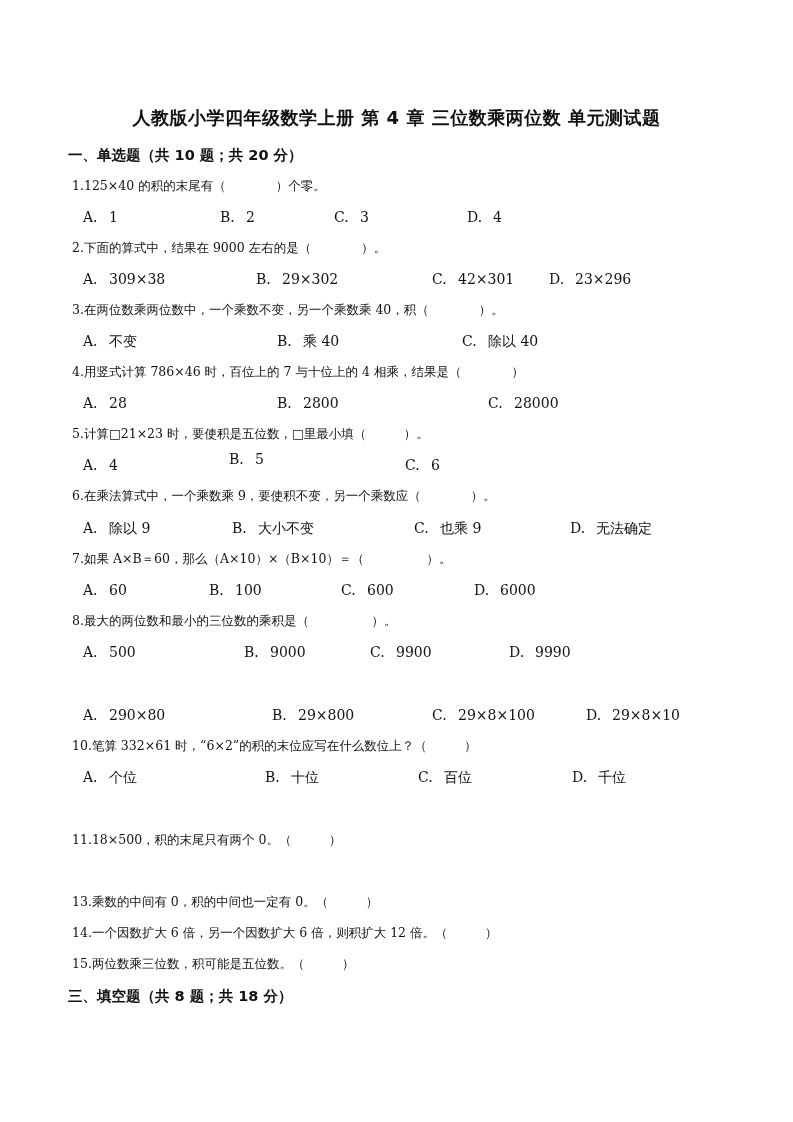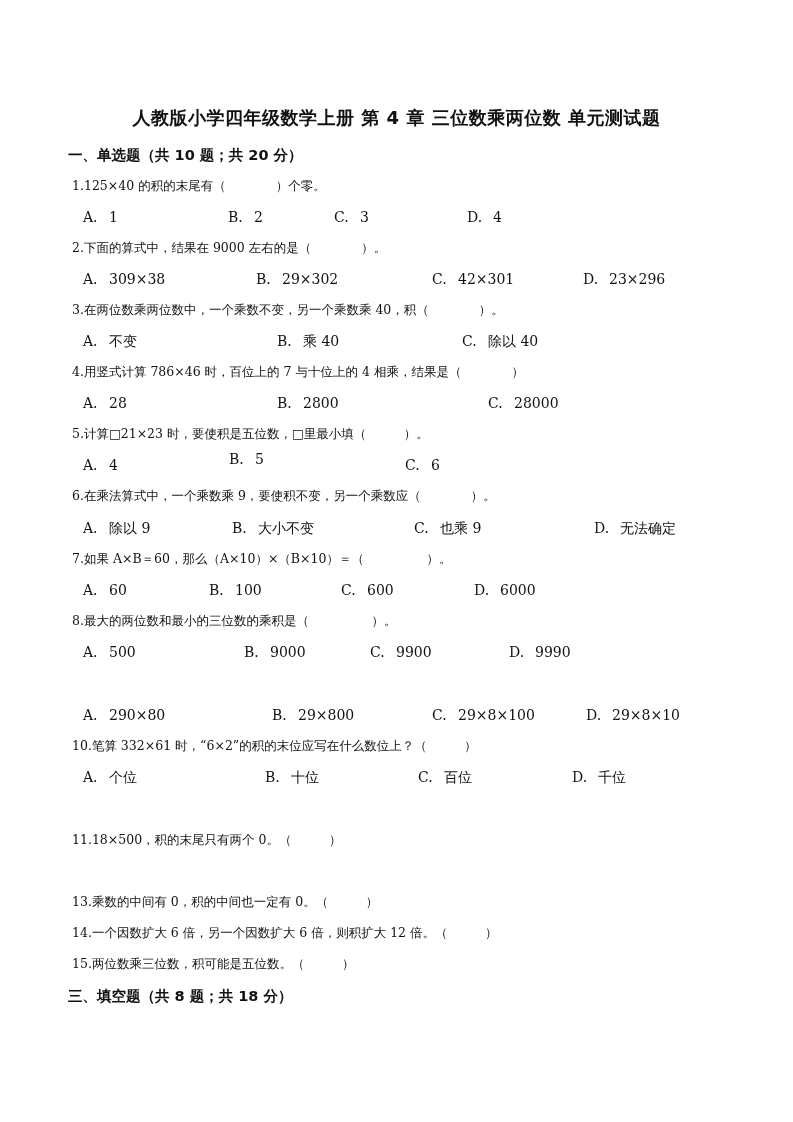--- a/index.html
+++ b/index.html
@@ -16,50 +16,50 @@
 </head>
 <body>
 
 <div class="page">
   <div class="title">人教版小学四年级数学上册 第 4 章 三位数乘两位数 单元测试题</div>
 
   <div class="section" style="top:146px">一、单选题（共 10 题；共 20 分）</div>
 
   <div class="q" style="top:178px">1.125×40 的积的末尾有（　　　　）个零。</div>
   <div class="opt" style="top:209px;left:83px"><span class="lbl">A.</span><span>1</span></div>
-  <div class="opt" style="top:209px;left:228px"><span class="lbl">B.</span><span>2</span></div>
+  <div class="opt" style="top:209px;left:220px"><span class="lbl">B.</span><span>2</span></div>
   <div class="opt" style="top:209px;left:334px"><span class="lbl">C.</span><span>3</span></div>
   <div class="opt" style="top:209px;left:467px"><span class="lbl">D.</span><span>4</span></div>
 
   <div class="q" style="top:240px">2.下面的算式中，结果在 9000 左右的是（　　　　）。</div>
   <div class="opt" style="top:271px;left:83px"><span class="lbl">A.</span><span>309×38</span></div>
   <div class="opt" style="top:271px;left:256px"><span class="lbl">B.</span><span>29×302</span></div>
   <div class="opt" style="top:271px;left:432px"><span class="lbl">C.</span><span>42×301</span></div>
-  <div class="opt" style="top:271px;left:583px"><span class="lbl">D.</span><span>23×296</span></div>
+  <div class="opt" style="top:271px;left:549px"><span class="lbl">D.</span><span>23×296</span></div>
 
   <div class="q" style="top:302px">3.在两位数乘两位数中，一个乘数不变，另一个乘数乘 40，积（　　　　）。</div>
   <div class="opt" style="top:333px;left:83px"><span class="lbl">A.</span><span>不变</span></div>
   <div class="opt" style="top:333px;left:277px"><span class="lbl">B.</span><span>乘 40</span></div>
   <div class="opt" style="top:333px;left:462px"><span class="lbl">C.</span><span>除以 40</span></div>
 
   <div class="q" style="top:364px">4.用竖式计算 786×46 时，百位上的 7 与十位上的 4 相乘，结果是（　　　　）</div>
   <div class="opt" style="top:395px;left:83px"><span class="lbl">A.</span><span>28</span></div>
   <div class="opt" style="top:395px;left:277px"><span class="lbl">B.</span><span>2800</span></div>
   <div class="opt" style="top:395px;left:488px"><span class="lbl">C.</span><span>28000</span></div>
 
   <div class="q" style="top:426px">5.计算□21×23 时，要使积是五位数，□里最小填（　　　）。</div>
   <div class="opt" style="top:457px;left:83px"><span class="lbl">A.</span><span>4</span></div>
   <div class="opt" style="top:451px;left:229px"><span class="lbl">B.</span><span>5</span></div>
   <div class="opt" style="top:457px;left:405px"><span class="lbl">C.</span><span>6</span></div>
 
   <div class="q" style="top:488px">6.在乘法算式中，一个乘数乘 9，要使积不变，另一个乘数应（　　　　）。</div>
   <div class="opt" style="top:520px;left:83px"><span class="lbl">A.</span><span>除以 9</span></div>
   <div class="opt" style="top:520px;left:232px"><span class="lbl">B.</span><span>大小不变</span></div>
   <div class="opt" style="top:520px;left:414px"><span class="lbl">C.</span><span>也乘 9</span></div>
-  <div class="opt" style="top:520px;left:594px"><span class="lbl">D.</span><span>无法确定</span></div>
+  <div class="opt" style="top:520px;left:570px"><span class="lbl">D.</span><span>无法确定</span></div>
 
   <div class="q" style="top:551px">7.如果 A×B＝60，那么（A×10）×（B×10）＝（　　　　　）。</div>
   <div class="opt" style="top:582px;left:83px"><span class="lbl">A.</span><span>60</span></div>
   <div class="opt" style="top:582px;left:209px"><span class="lbl">B.</span><span>100</span></div>
   <div class="opt" style="top:582px;left:341px"><span class="lbl">C.</span><span>600</span></div>
   <div class="opt" style="top:582px;left:474px"><span class="lbl">D.</span><span>6000</span></div>
 
   <div class="q" style="top:613px">8.最大的两位数和最小的三位数的乘积是（　　　　　）。</div>
   <div class="opt" style="top:644px;left:83px"><span class="lbl">A.</span><span>500</span></div>
   <div class="opt" style="top:644px;left:244px"><span class="lbl">B.</span><span>9000</span></div>

